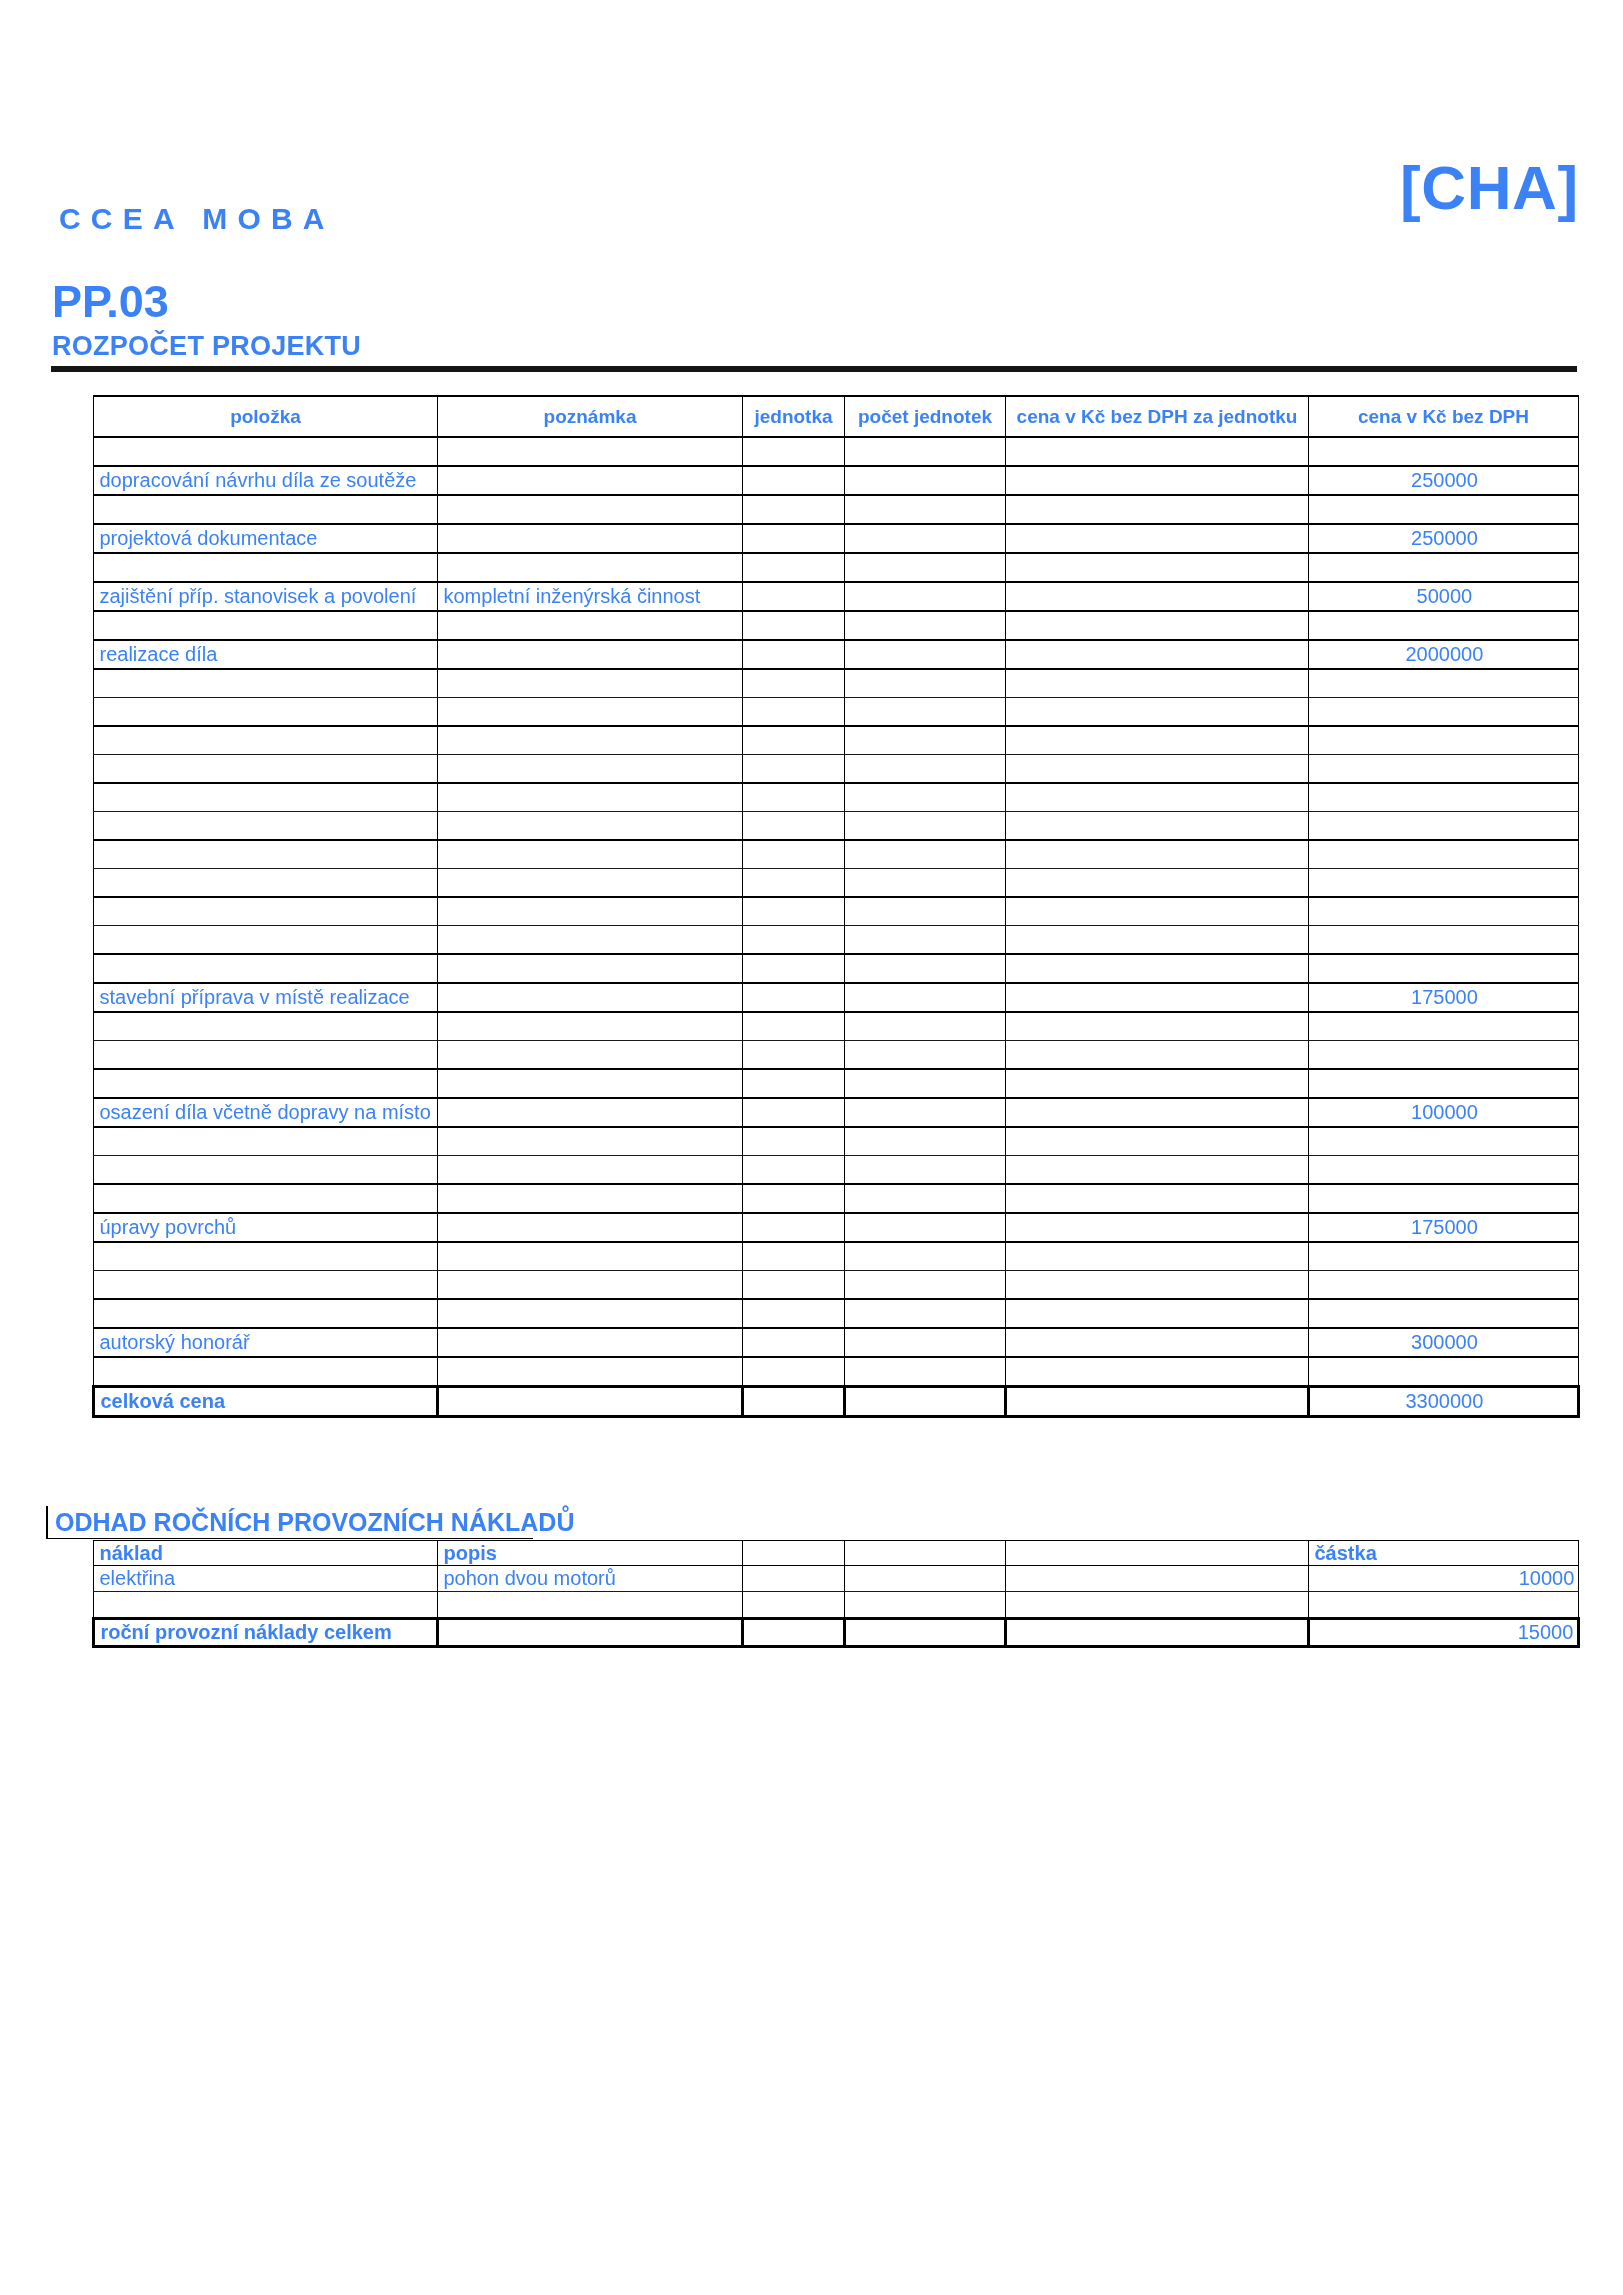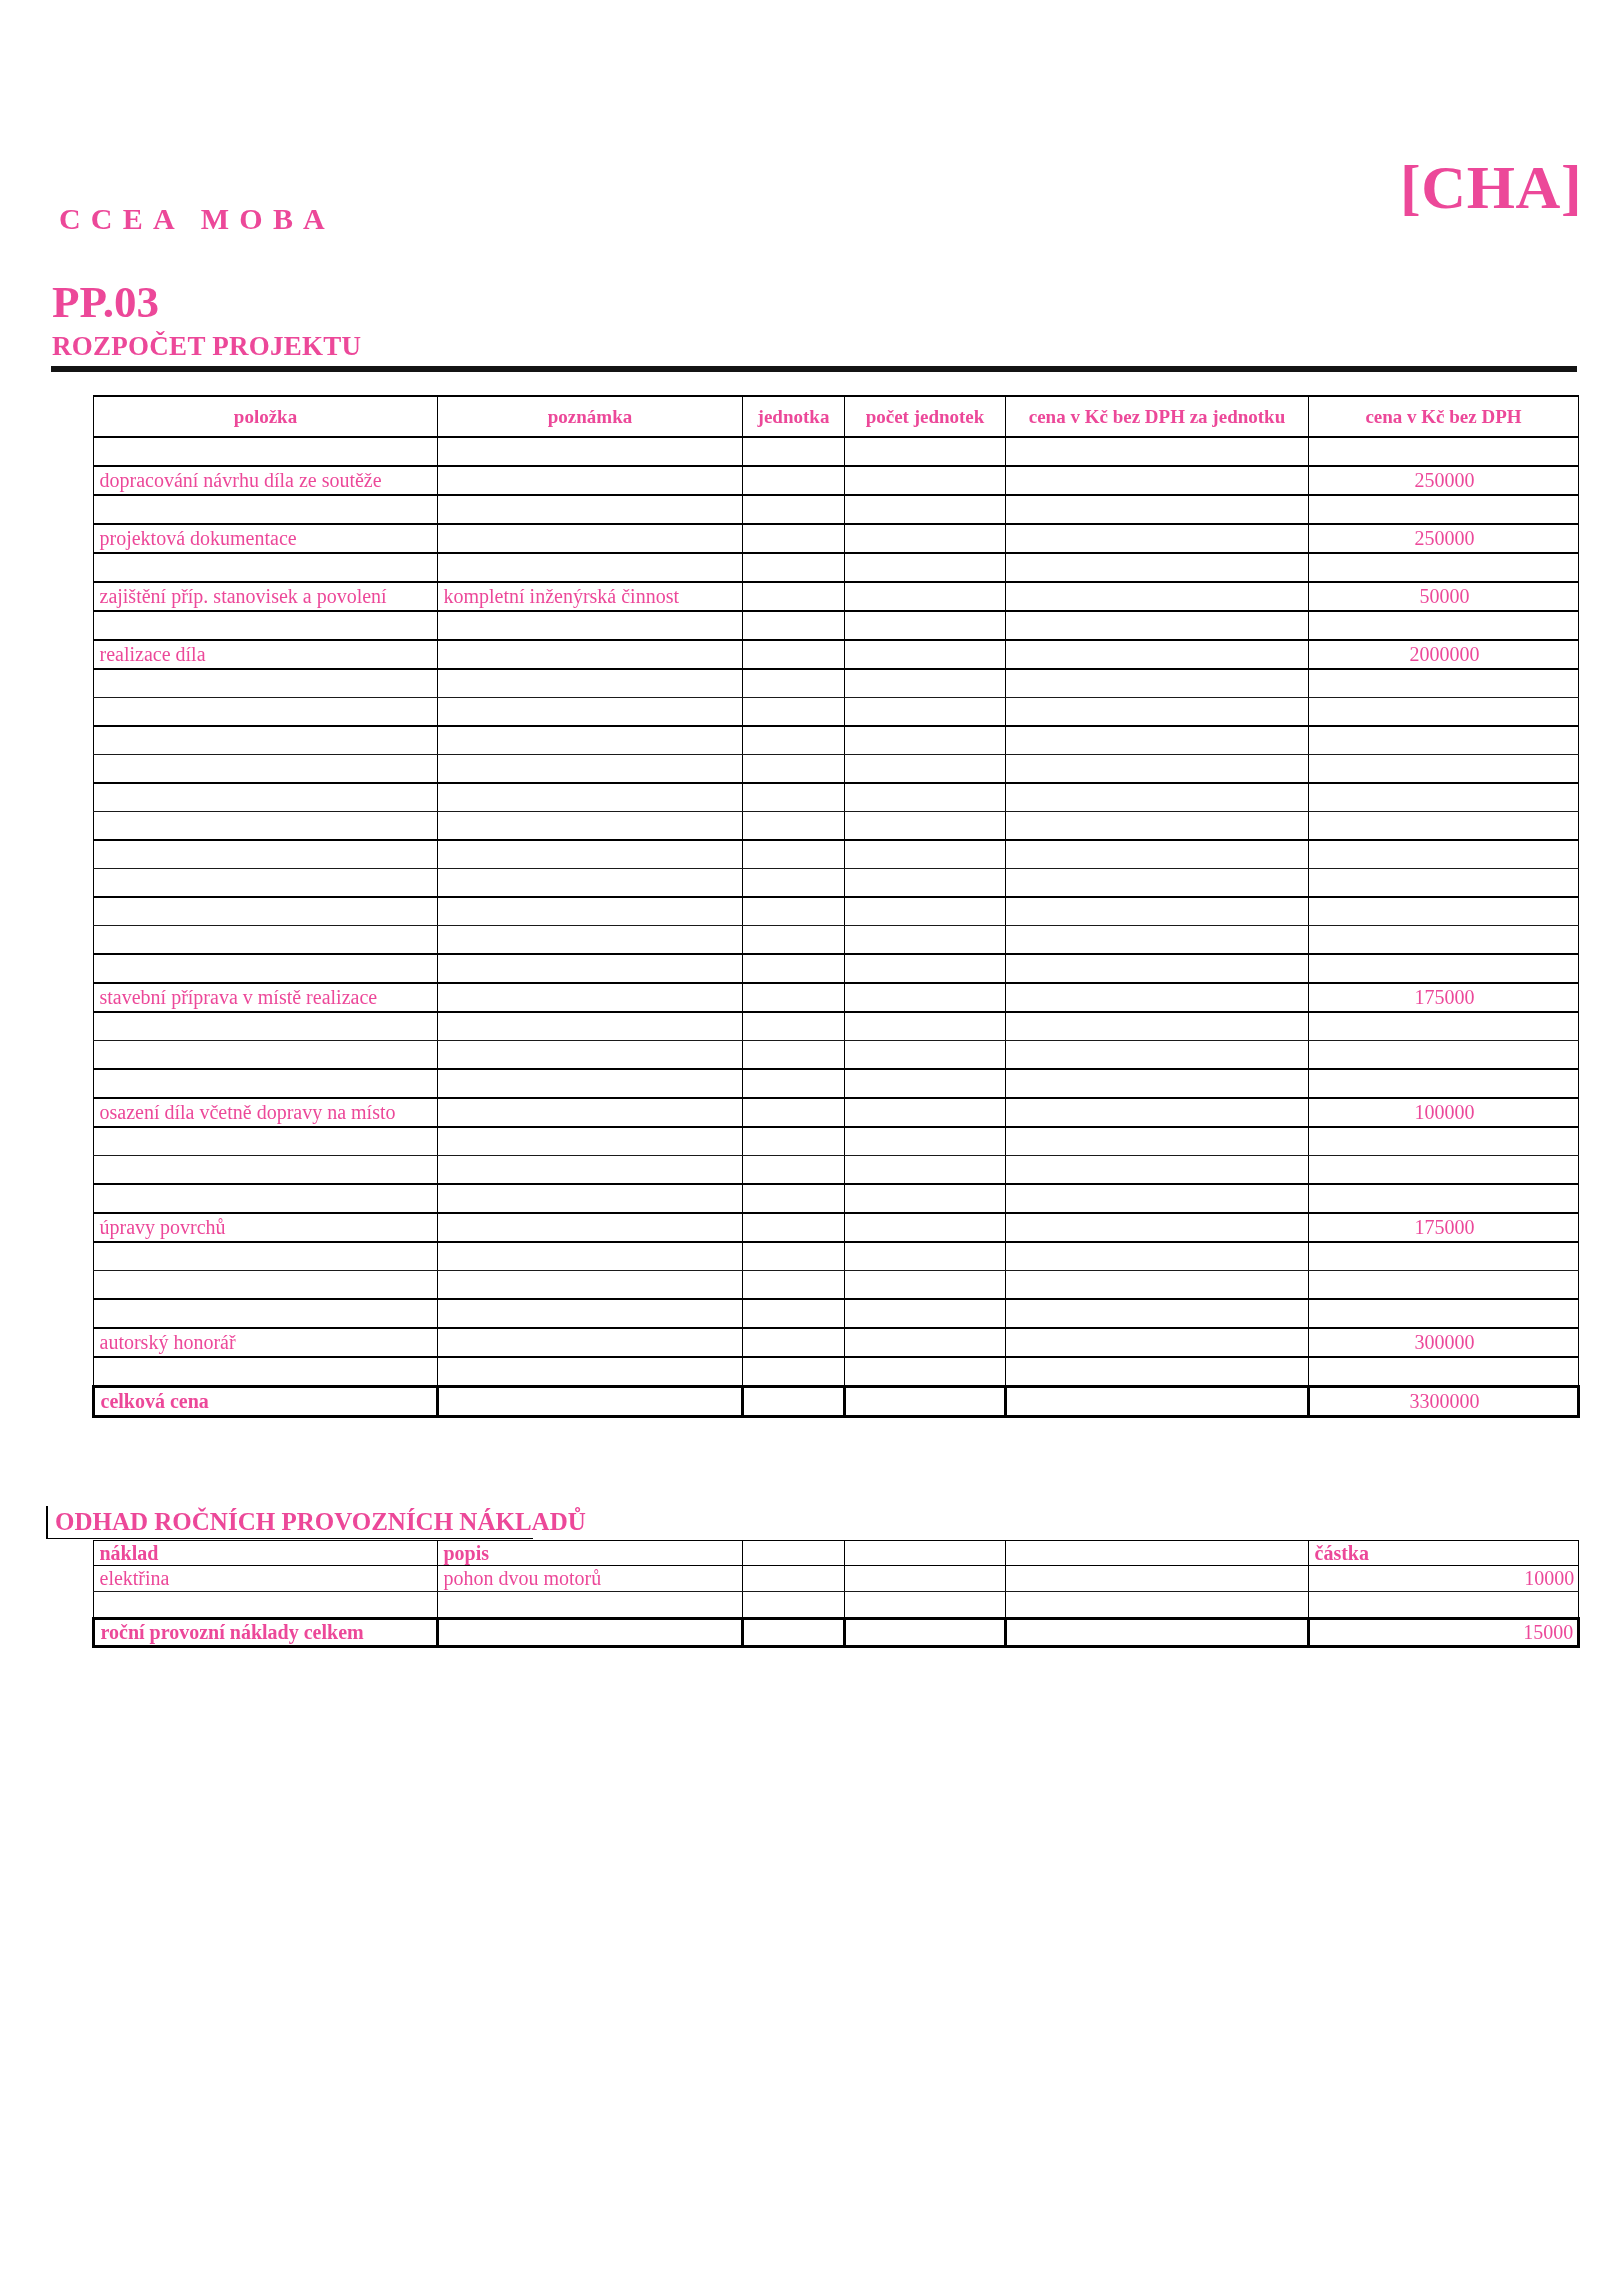--- a/index.html
+++ b/index.html
@@ -1,22 +1,22 @@
 <!DOCTYPE html>
 <html style="font-size:14.7px"><head>
 <meta charset="utf-8">
 <style>
   html,body{margin:0;padding:0;background:#ffffff;}
   .page{
     position:relative;
     width:1624px;
     height:2296px;
     background:#ffffff;
-    font-family:Liberation Serif, serif;
-    color:#ec4899;
+    font-family:Liberation Sans, sans-serif;
+    color:#3b82f6;
     overflow:hidden;
   }
   
   .logo{
     position:absolute;left:59px;top:202px;
     font-size:30px;font-weight:bold;letter-spacing:0.34em;
     white-space:nowrap;
   }
   .brand-mark{
     position:absolute;left:1400px;top:152px;

